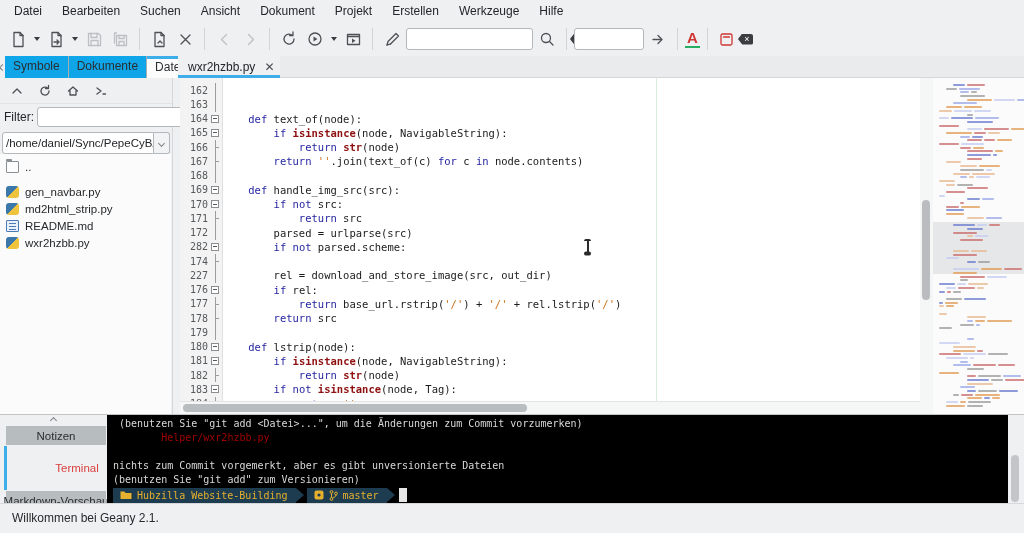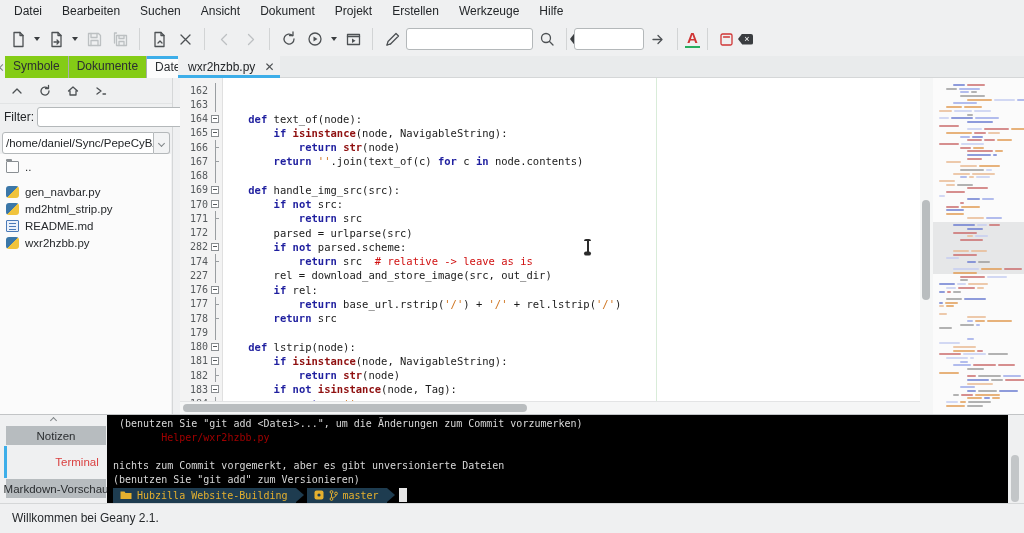--- a/index.html
+++ b/index.html
@@ -24,21 +24,21 @@
   .bksp::after { content:"×"; color:#fff; font-size:9px; line-height:1; margin-left:3px; }
   .color-a { font-size:15px; font-weight:bold; color:#d03535; border-bottom:2px solid #27ae60; padding:0 2px; line-height:1.1; }
 
   
   .tabrow { position:absolute; left:0; top:56px; right:0; height:22px; background:#e9ebec; border-bottom:1px solid #d5d7d8; }
   .side-tabs { position:absolute; left:0; top:0; width:173px; height:22px; display:flex; align-items:stretch; background:#eff0f1; }
   .scroll-arr { width:11px; display:flex; align-items:center; justify-content:center; }
   .chev { width:5px; height:5px; border-left:1.5px solid #7f8487; border-bottom:1.5px solid #7f8487; }
   .chev.left { transform:rotate(45deg); }
   .chev.right { transform:rotate(-135deg); }
-  .side-tab { font-size:12px; padding:3px 8px 0 8px; background:#84cc16; color:#2b2e31; border-right:1px solid #a8adb0; white-space:nowrap; }
+  .side-tab { font-size:12px; padding:3px 8px 0 8px; background:#0ea5e9; color:#2b2e31; border-right:1px solid #a8adb0; white-space:nowrap; }
   .side-tab.active { background:#fcfcfc; border-top:3px solid #3daee9; padding-top:1px; border-right:none; }
   .editor-tab { position:absolute; left:178px; top:0; height:22px; padding:3px 6px 0 10px; background:#eff0f1; border-bottom:3px solid #3daee9; font-size:12px; display:flex; align-items:center; gap:9px; }
   .tab-close { color:#4a4d50; font-size:12px; line-height:1; }
 
   
   .main { position:absolute; left:0; top:78px; width:1024px; height:336px; background:#eff0f1; }
 
   
   .sidebar { position:absolute; left:0; top:0; width:173px; height:336px; background:#eff0f1; border-right:1px solid #d5d7d8; }
   .fb-icons { height:26px; display:flex; align-items:center; gap:10px; padding-left:8px; border-bottom:1px solid #e2e4e5; }
@@ -67,42 +67,42 @@
   .code-area { position:absolute; left:0; top:0; width:740px; height:323px; overflow:hidden; padding-top:5px; font-family:"DejaVu Sans Mono", monospace; font-size:10.5px; }
   .code-row { height:14.25px; display:flex; align-items:center; white-space:pre; }
   .ln { width:28px; text-align:right; color:#565a5d; flex:none; font-size:10px; }
   .fold { width:15px; height:14.25px; flex:none; position:relative; }
   .fold .fline { position:absolute; left:7px; top:0; width:1px; height:100%; background:#9a9ea1; }
   .fold .ftick { position:absolute; left:7px; top:7px; width:4px; height:1px; background:#9a9ea1; }
   .fold .fbox { position:absolute; left:3px; top:3px; width:8px; height:8px; border:1px solid #8a8e91; background:#fff; }
   .fold .fbox::after { content:""; position:absolute; left:1px; top:2.5px; width:4px; height:1px; background:#55595c; }
   .code-text { white-space:pre; }
   .tok-pl { color:#1a1a1a; }
-  .tok-kw { color:#1f1f9f; font-weight:bold; }
+  .tok-kw { color:#1f1f9f; font-weight:normal; }
   .tok-bi { color:#8f1010; font-weight:bold; }
   .tok-str { color:#cf7420; }
   .tok-cmt { color:#d01010; }
   .hscroll { position:absolute; left:0; bottom:0; width:740px; height:13px; background:#f5f6f6; border-top:1px solid #e3e4e5; }
   .hscroll .thumb { position:absolute; left:3px; top:2px; width:344px; height:8px; border-radius:4px; background:#b9bdbf; }
 
   
   .vscroll { position:absolute; left:920px; top:0; width:13px; height:336px; background:#f5f6f6; }
   .vscroll .thumb { position:absolute; left:2px; top:122px; width:8px; height:100px; border-radius:4px; background:#b9bdbf; }
   .minimap { position:absolute; left:933px; top:0; width:91px; height:336px; background:#fbfbfb; overflow:hidden; }
   .viewband { position:absolute; left:0; top:144px; width:91px; height:52px; background:#e6e7e8; }
   .mm-rows { position:absolute; left:0; top:6px; }
   .mm-row { height:2px; margin-bottom:1.7px; display:flex; gap:2px; }
   .mm-seg { height:2px; border-radius:1px; }
 
   
   .bottom { position:absolute; left:0; top:414px; width:1024px; height:89px; background:#eff0f1; border-top:1px solid #c2c4c6; }
   .btabs { position:absolute; left:0; top:0; width:106px; height:89px; }
   .btab-chev { height:10px; display:flex; align-items:center; justify-content:center; }
   .btab { height:19px; margin:1px 0 1px 6px; display:flex; align-items:center; justify-content:center; font-size:11.5px; background:#b7bcbf; color:#2b2e31; white-space:nowrap; }
-  .btab.active { background:#eff0f1; color:#da4040; margin-left:4px; border-left:3px solid #3daee9; height:32px;padding-left:41px; }
+  .btab.active { background:#eff0f1; color:#da4040; margin-left:4px; border-left:3px solid #3daee9; height:44px;padding-left:41px; }
   .terminal { position:absolute; left:107px; top:0; width:901px; height:88px; background:#000; font-family:"DejaVu Sans Mono", monospace; font-size:10px; color:#d8d8d8; padding:3px 0 0 6px; overflow:hidden; }
   .tline { height:13.9px; white-space:pre; }
   .tline.red { color:#a00000; }
   .prompt { display:flex; align-items:center; height:15px; margin-top:0.5px; }
   .pseg { display:flex; align-items:center; gap:5px; background:#1e3c50; color:#e5b02e; height:15px; padding:0 8px 0 7px; font-size:10px; white-space:nowrap; }
   .parr { width:0; height:0; border-top:7.5px solid transparent; border-bottom:7.5px solid transparent; border-left:8px solid #1e3c50; }
   .pgap { width:3px; height:15px; }
   .cursor-block { width:8px; height:14px; background:#e6e6e6; margin-left:4px; }
   .term-scroll { position:absolute; right:4px; top:0; width:10px; height:88px; }
   .term-scroll .thumb { position:absolute; left:1px; top:40px; width:8px; height:47px; border-radius:4px; background:#c3c6c8; }
@@ -346,21 +346,21 @@
           <div class="code-row"><div class="ln">164</div><div class="fold"><div class="fbox"></div></div><div class="code-text"><span class="tok-pl">    </span><span class="tok-kw">def</span><span class="tok-pl"> text_of(node):</span></div></div>
           <div class="code-row"><div class="ln">165</div><div class="fold"><div class="fbox"></div></div><div class="code-text"><span class="tok-pl">        </span><span class="tok-kw">if</span><span class="tok-pl"> </span><span class="tok-bi">isinstance</span><span class="tok-pl">(node, NavigableString):</span></div></div>
           <div class="code-row"><div class="ln">166</div><div class="fold"><div class="fline"></div><div class="ftick"></div></div><div class="code-text"><span class="tok-pl">            </span><span class="tok-kw">return</span><span class="tok-pl"> </span><span class="tok-bi">str</span><span class="tok-pl">(node)</span></div></div>
           <div class="code-row"><div class="ln">167</div><div class="fold"><div class="fline"></div><div class="ftick"></div></div><div class="code-text"><span class="tok-pl">        </span><span class="tok-kw">return</span><span class="tok-pl"> </span><span class="tok-str">''</span><span class="tok-pl">.join(text_of(c) </span><span class="tok-kw">for</span><span class="tok-pl"> c </span><span class="tok-kw">in</span><span class="tok-pl"> node.contents)</span></div></div>
           <div class="code-row"><div class="ln">168</div><div class="fold"><div class="fline"></div></div><div class="code-text"></div></div>
           <div class="code-row"><div class="ln">169</div><div class="fold"><div class="fbox"></div></div><div class="code-text"><span class="tok-pl">    </span><span class="tok-kw">def</span><span class="tok-pl"> handle_img_src(src):</span></div></div>
           <div class="code-row"><div class="ln">170</div><div class="fold"><div class="fbox"></div></div><div class="code-text"><span class="tok-pl">        </span><span class="tok-kw">if</span><span class="tok-pl"> </span><span class="tok-kw">not</span><span class="tok-pl"> src:</span></div></div>
           <div class="code-row"><div class="ln">171</div><div class="fold"><div class="fline"></div><div class="ftick"></div></div><div class="code-text"><span class="tok-pl">            </span><span class="tok-kw">return</span><span class="tok-pl"> src</span></div></div>
           <div class="code-row"><div class="ln">172</div><div class="fold"><div class="fline"></div></div><div class="code-text"><span class="tok-pl">        parsed = urlparse(src)</span></div></div>
           <div class="code-row"><div class="ln">282</div><div class="fold"><div class="fbox"></div></div><div class="code-text"><span class="tok-pl">        </span><span class="tok-kw">if</span><span class="tok-pl"> </span><span class="tok-kw">not</span><span class="tok-pl"> parsed.scheme:</span></div></div>
-          <div class="code-row"><div class="ln">174</div><div class="fold"><div class="fline"></div><div class="ftick"></div></div><div class="code-text"><span class="tok-pl">            </span><span class="tok-kw">return</span><span class="tok-pl"> src  </span><span class="tok-cmt"># relative -&gt; leave as is</span></div></div>
+          <div class="code-row"><div class="ln">174</div><div class="fold"><div class="fline"></div><div class="ftick"></div></div></div>
           <div class="code-row"><div class="ln">227</div><div class="fold"><div class="fline"></div></div><div class="code-text"><span class="tok-pl">        rel = download_and_store_image(src, out_dir)</span></div></div>
           <div class="code-row"><div class="ln">176</div><div class="fold"><div class="fbox"></div></div><div class="code-text"><span class="tok-pl">        </span><span class="tok-kw">if</span><span class="tok-pl"> rel:</span></div></div>
           <div class="code-row"><div class="ln">177</div><div class="fold"><div class="fline"></div><div class="ftick"></div></div><div class="code-text"><span class="tok-pl">            </span><span class="tok-kw">return</span><span class="tok-pl"> base_url.rstrip(</span><span class="tok-str">'/'</span><span class="tok-pl">) + </span><span class="tok-str">'/'</span><span class="tok-pl"> + rel.lstrip(</span><span class="tok-str">'/'</span><span class="tok-pl">)</span></div></div>
           <div class="code-row"><div class="ln">178</div><div class="fold"><div class="fline"></div><div class="ftick"></div></div><div class="code-text"><span class="tok-pl">        </span><span class="tok-kw">return</span><span class="tok-pl"> src</span></div></div>
           <div class="code-row"><div class="ln">179</div><div class="fold"><div class="fline"></div></div><div class="code-text"></div></div>
           <div class="code-row"><div class="ln">180</div><div class="fold"><div class="fbox"></div></div><div class="code-text"><span class="tok-pl">    </span><span class="tok-kw">def</span><span class="tok-pl"> lstrip(node):</span></div></div>
           <div class="code-row"><div class="ln">181</div><div class="fold"><div class="fbox"></div></div><div class="code-text"><span class="tok-pl">        </span><span class="tok-kw">if</span><span class="tok-pl"> </span><span class="tok-bi">isinstance</span><span class="tok-pl">(node, NavigableString):</span></div></div>
           <div class="code-row"><div class="ln">182</div><div class="fold"><div class="fline"></div><div class="ftick"></div></div><div class="code-text"><span class="tok-pl">            </span><span class="tok-kw">return</span><span class="tok-pl"> </span><span class="tok-bi">str</span><span class="tok-pl">(node)</span></div></div>
           <div class="code-row"><div class="ln">183</div><div class="fold"><div class="fbox"></div></div><div class="code-text"><span class="tok-pl">        </span><span class="tok-kw">if</span><span class="tok-pl"> </span><span class="tok-kw">not</span><span class="tok-pl"> </span><span class="tok-bi">isinstance</span><span class="tok-pl">(node, Tag):</span></div></div>
           <div class="code-row"><div class="ln">184</div><div class="fold"><div class="fline"></div></div><div class="code-text"><span class="tok-pl">            </span><span class="tok-kw">return</span><span class="tok-pl"> </span><span class="tok-str">''</span></div></div>

